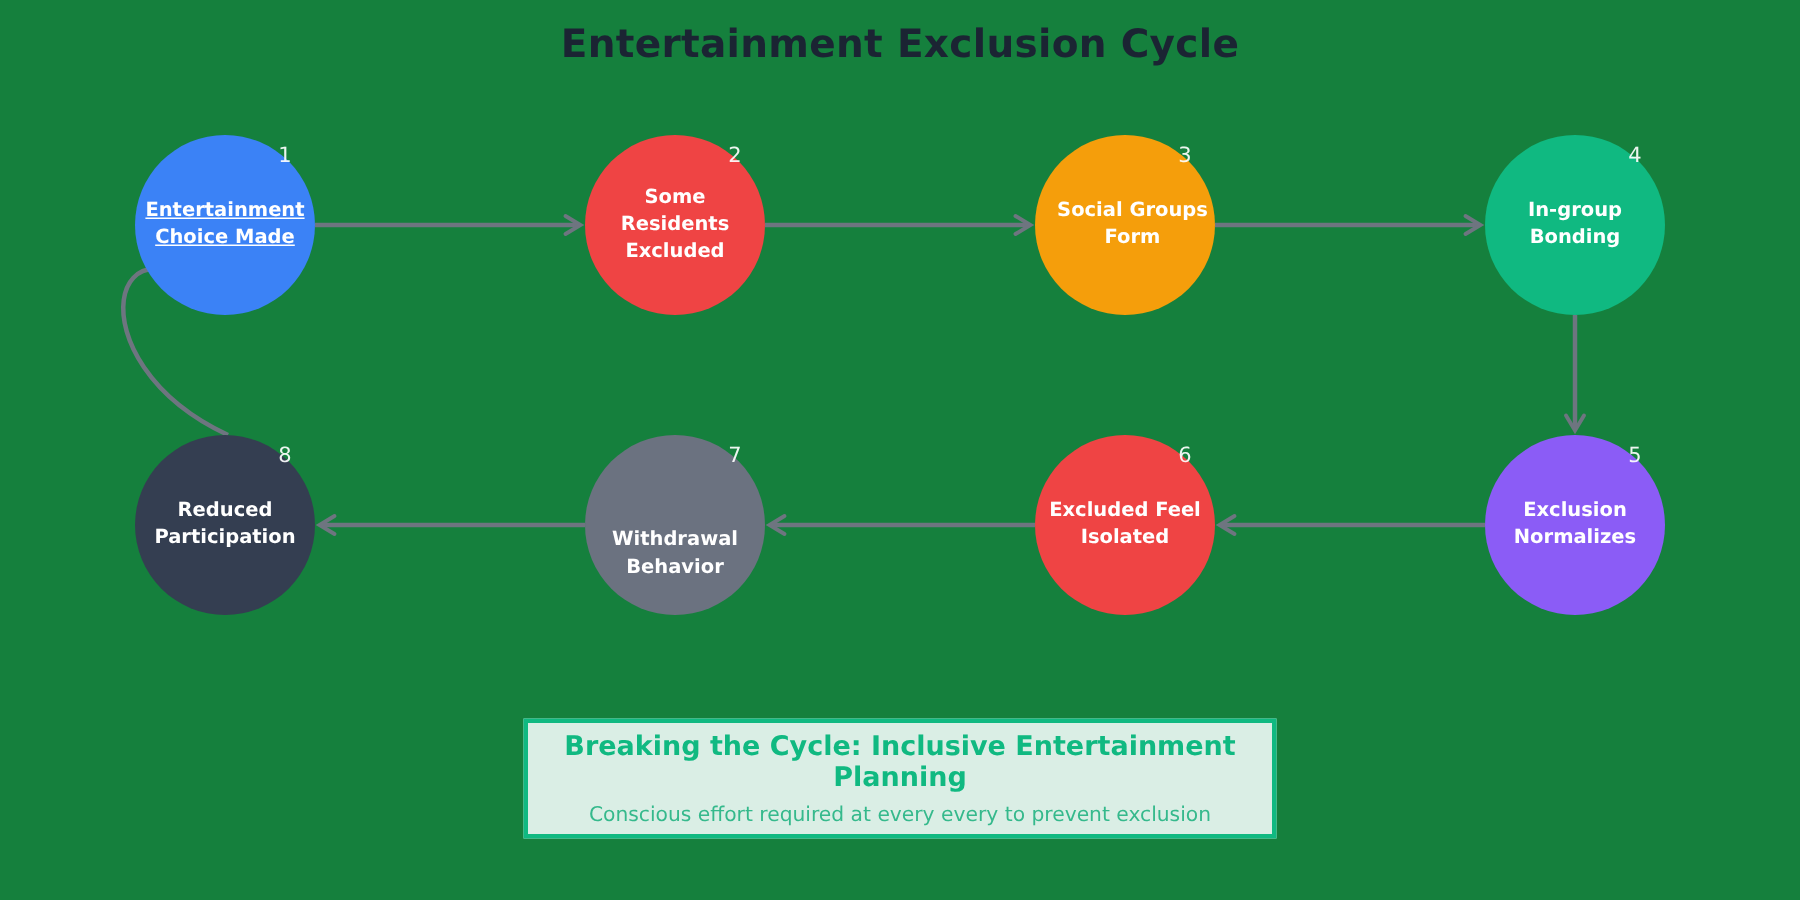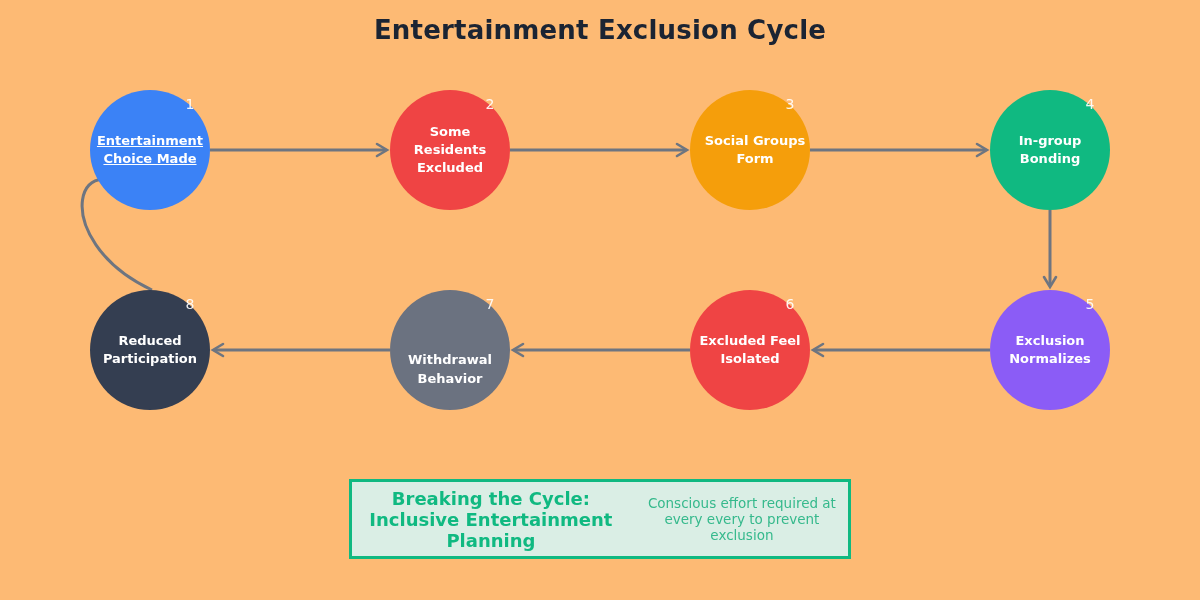--- a/index.html
+++ b/index.html
@@ -7,29 +7,29 @@
   .stage{position:relative;width:1200px;height:600px;background:#f2f3f5;overflow:hidden;}
   .page-title{position:absolute;top:15px;left:0;width:100%;margin:0;text-align:center;
     font-size:26px;font-weight:bold;color:#1b2433;letter-spacing:.2px;}
   #edge-layer{position:absolute;left:0;top:0;width:1200px;height:600px;}
   .node{position:absolute;border-radius:50%;display:flex;align-items:center;justify-content:center;
     text-align:center;}
   .node-label{color:#ffffff;font-weight:bold;font-size:13px;line-height:1.4;width:112px;}
   .node-number{position:absolute;left:100px;top:6px;transform:translateX(-50%);
     color:#ffffff;font-size:14px;opacity:.92;}
   .callout{position:absolute;left:349px;top:479px;width:502px;height:80px;box-sizing:border-box;
-    border:3px solid #10b981;background:#daeee5;display:flex;flex-direction:row;
+    border:3px solid #10b981;background:#daeee5;display:flex;flex-direction:column;
     align-items:center;justify-content:center;gap:6px;text-align:center;}
   .callout-title{font-size:18px;font-weight:bold;color:#10b981;}
   .callout-subtitle{font-size:13.5px;color:#35b98c;}
 </style>
 </head>
 <body style="background: rgb(242, 243, 245);">
 
-<div class="stage" style="background: #fdba74;">
+<div class="stage" style="background: #15803d;">
   <h1 class="page-title" style="color: rgb(27, 36, 51);">Entertainment Exclusion Cycle</h1>
 
   <svg id="edge-layer" viewBox="0 0 1200 600" xmlns="http://www.w3.org/2000/svg">
     <defs>
       <marker id="arrowhead" viewBox="0 0 16 16" refX="12" refY="8" markerWidth="16" markerHeight="16" orient="auto" markerUnits="userSpaceOnUse">
         <path id="arrowhead-path" d="M3 2 L13 8 L3 14" fill="none" stroke-width="2.6" stroke-linecap="round" stroke="#6e7580"></path>
       </marker>
     </defs>
   <path d="M 210 150 L 386 150" fill="none" stroke="#6e7580" stroke-width="3" marker-end="url(#arrowhead)"></path>
       <path d="M 510 150 L 686 150" fill="none" stroke="#6e7580" stroke-width="3" marker-end="url(#arrowhead)"></path>

